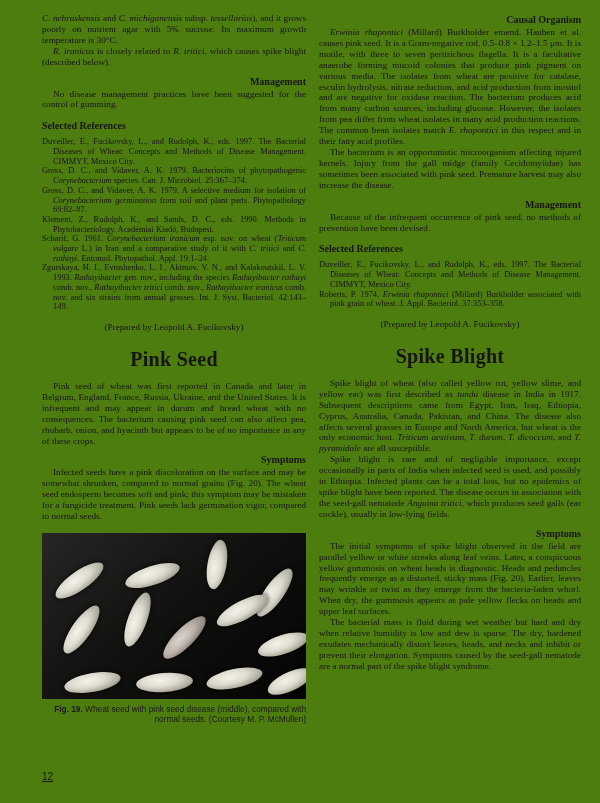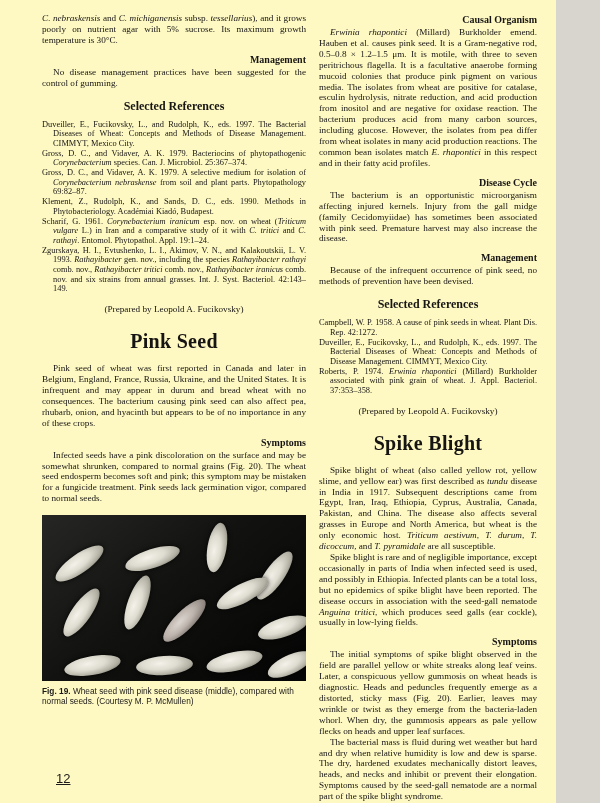--- a/index.html
+++ b/index.html
@@ -1,55 +1,56 @@
 <!DOCTYPE html>
 <html><head>
 <meta charset="utf-8">
 <style>
   html,body{margin:0;padding:0;background:#d8d5cf;}
-  .page{position:relative;width:556px;height:803px;background:#fef9c3;box-sizing:border-box;
+  .page{position:relative;width:600px;height:803px;background:#4d7c0f;box-sizing:border-box;
         padding:13px 19px 0 42px;display:flex;gap:13px;
         font-family:"Liberation Serif",serif;color:#171513;}
   .col{box-sizing:border-box;}
   .col-left{width:264px;}
   .col-right{width:262px;}
   p.body{font-size:9.2px;line-height:10.9px;text-align:justify;margin:0;text-indent:11px;}
   p.noindent{text-indent:0;}
   h3.subhead{font-size:10px;margin:8px 0 2px;font-weight:bold;text-align:right;}
   h3.first{margin-top:1px;}
-  h4.selref{font-size:12px;text-align:center;margin:10px 0 6px;font-weight:bold;}
+  h4.selref{font-size:10px;text-align:left;margin:10px 0 6px;font-weight:bold;}
   p.ref{font-size:8.4px;line-height:9.7px;text-align:justify;margin:0;padding-left:11px;text-indent:-11px;}
   p.prepared{font-size:9.2px;text-align:center;margin:10px 0 0;text-indent:0;}
   h2.chapter{font-size:20px;text-align:center;margin:16px 0 10px;font-weight:bold;letter-spacing:.3px;}
   .figure-photo{position:relative;width:264px;height:166px;margin-top:11px;overflow:hidden;
         background:linear-gradient(140deg,#262624 0%,#121210 45%,#0a0a09 75%,#050505 100%);}
   .seed{position:absolute;border-radius:50%;
         background:radial-gradient(ellipse at 42% 38%, #f4f2e9 0%, #dedbd0 38%, #b2afa3 66%, #77756a 88%, #45443e 100%);
         box-shadow:0 0 5px rgba(0,0,0,.85);}
   .seed.dark{background:radial-gradient(ellipse at 42% 38%, #dcd5cf 0%, #bdb4ad 40%, #8e867f 70%, #5a554f 92%, #39362f 100%);}
   p.figcaption{font-family:"Liberation Sans",sans-serif;font-size:8.3px;line-height:10.2px;
-        margin:5px 0 0;text-align:left;color:#1c1a18;}
-  .pagenum{position:absolute;left:56px;top:771px;font-family:"Liberation Sans",sans-serif;
-        font-size:13px;color:#1c1a18;text-decoration:underline;}
+        margin:5px 0 0;text-align:right;color:#1c1a18;}
+  .pagenum{position:absolute;left:42px;top:771px;font-family:"Liberation Sans",sans-serif;
+        font-size:10px;color:#1c1a18;text-decoration:underline;}
 </style>
 </head>
 <body>
 
 <div class="page">
 
   <div class="col col-left">
     <p class="body noindent"><i>C. nebraskensis</i> and <i>C. michiganensis</i> subsp. <i>tessellarius</i>), and it grows poorly on nutrient agar with 5% sucrose. Its maximum growth temperature is 30°C.</p>
+    <p class="body"><i>R. iranicus</i> is closely related to <i>R. tritici</i>, which causes spike blight (described below).</p>
 
     <h3 class="subhead">Management</h3>
     <p class="body">No disease management practices have been suggested for the control of gumming.</p>
 
     <h4 class="selref">Selected References</h4>
     <p class="ref">Duveiller, E., Fucikovsky, L., and Rudolph, K., eds. 1997. The Bacterial Diseases of Wheat: Concepts and Methods of Disease Management. CIMMYT, Mexico City.</p>
     <p class="ref">Gross, D. C., and Vidaver, A. K. 1979. Bacteriocins of phytopathogenic <i>Corynebacterium</i> species. Can. J. Microbiol. 25:367–374.</p>
-    <p class="ref">Gross, D. C., and Vidaver, A. K. 1979. A selective medium for isolation of <i>Corynebacterium nebraskense</i> from soil and plant parts. Phytopathology 69:82–87.</p>
+    <p class="ref">Gross, D. C., and Vidaver, A. K. 1979. A selective medium for isolation of <i>Corynebacterium germination</i> from soil and plant parts. Phytopathology 69:82–87.</p>
     <p class="ref">Klement, Z., Rudolph, K., and Sands, D. C., eds. 1990. Methods in Phytobacteriology. Académiai Kiadó, Budapest.</p>
     <p class="ref">Scharif, G. 1961. <i>Corynebacterium iranicum</i> esp. nov. on wheat (<i>Triticum vulgare</i> L.) in Iran and a comparative study of it with <i>C. tritici</i> and <i>C. rathayi</i>. Entomol. Phytopathol. Appl. 19:1–24.</p>
     <p class="ref">Zgurskaya, H. I., Evtushenko, L. I., Akimov, V. N., and Kalakoutskii, L. V. 1993. <i>Rathayibacter</i> gen. nov., including the species <i>Rathayibacter rathayi</i> comb. nov., <i>Rathayibacter tritici</i> comb. nov., <i>Rathayibacter iranicus</i> comb. nov. and six strains from annual grasses. Int. J. Syst. Bacteriol. 42:143–149.</p>
 
     <p class="prepared">(Prepared by Leopold A. Fucikovsky)</p>
 
     <h2 class="chapter">Pink Seed</h2>
     <p class="body">Pink seed of wheat was first reported in Canada and later in Belgium, England, France, Russia, Ukraine, and the United States. It is infrequent and may appear in durum and bread wheat with no consequences. The bacterium causing pink seed can also affect pea, rhubarb, onion, and hyacinth but appears to be of no importance in any of these crops.</p>
 
     <h3 class="subhead">Symptoms</h3>
@@ -70,28 +71,26 @@
         <div class="seed" style="left: 163.5px; top: 136.5px; width: 57px; height: 19px; transform: rotate(-12deg);"></div>
         <div class="seed" style="left: 224px; top: 139.5px; width: 48px; height: 19px; transform: rotate(-25deg);"></div>
       </div>
     <p class="figcaption"><b>Fig. 19.</b> Wheat seed with pink seed disease (middle), compared with normal seeds. (Courtesy M. P. McMullen)</p>
   </div>
 
   <div class="col col-right">
     <h3 class="subhead first">Causal Organism</h3>
     <p class="body"><i>Erwinia rhapontici</i> (Millard) Burkholder emend. Hauben et al. causes pink seed. It is a Gram-negative rod, 0.5–0.8 × 1.2–1.5 μm. It is motile, with three to seven peritrichous flagella. It is a facultative anaerobe forming mucoid colonies that produce pink pigment on various media. The isolates from wheat are positive for catalase, esculin hydrolysis, nitrate reduction, and acid production from inositol and are negative for oxidase reaction. The bacterium produces acid from many carbon sources, including glucose. However, the isolates from pea differ from wheat isolates in many acid production reactions. The common bean isolates match <i>E. rhapontici</i> in this respect and in their fatty acid profiles.</p>
 
-    <h3 class="subhead">Disease Cycle</h3>
     <p class="body">The bacterium is an opportunistic microorganism affecting injured kernels. Injury from the gall midge (family Cecidomyiidae) has sometimes been associated with pink seed. Premature harvest may also increase the disease.</p>
 
     <h3 class="subhead">Management</h3>
     <p class="body">Because of the infrequent occurrence of pink seed, no methods of prevention have been devised.</p>
 
     <h4 class="selref">Selected References</h4>
-    <p class="ref">Campbell, W. P. 1958. A cause of pink seeds in wheat. Plant Dis. Rep. 42:1272.</p>
     <p class="ref">Duveiller, E., Fucikovsky, L., and Rudolph, K., eds. 1997. The Bacterial Diseases of Wheat: Concepts and Methods of Disease Management. CIMMYT, Mexico City.</p>
     <p class="ref">Roberts, P. 1974. <i>Erwinia rhapontici</i> (Millard) Burkholder associated with pink grain of wheat. J. Appl. Bacteriol. 37:353–358.</p>
 
     <p class="prepared">(Prepared by Leopold A. Fucikovsky)</p>
 
     <h2 class="chapter">Spike Blight</h2>
     <p class="body">Spike blight of wheat (also called yellow rot, yellow slime, and yellow ear) was first described as <i>tundu</i> disease in India in 1917. Subsequent descriptions came from Egypt, Iran, Iraq, Ethiopia, Cyprus, Australia, Canada, Pakistan, and China. The disease also affects several grasses in Europe and North America, but wheat is the only economic host. <i>Triticum aestivum</i>, <i>T. durum</i>, <i>T. dicoccum</i>, and <i>T. pyramidale</i> are all susceptible.</p>
     <p class="body">Spike blight is rare and of negligible importance, except occasionally in parts of India when infected seed is used, and possibly in Ethiopia. Infected plants can be a total loss, but no epidemics of spike blight have been reported. The disease occurs in association with the seed-gall nematode <i>Anguina tritici</i>, which produces seed galls (ear cockle), usually in low-lying fields.</p>
 
     <h3 class="subhead">Symptoms</h3>

